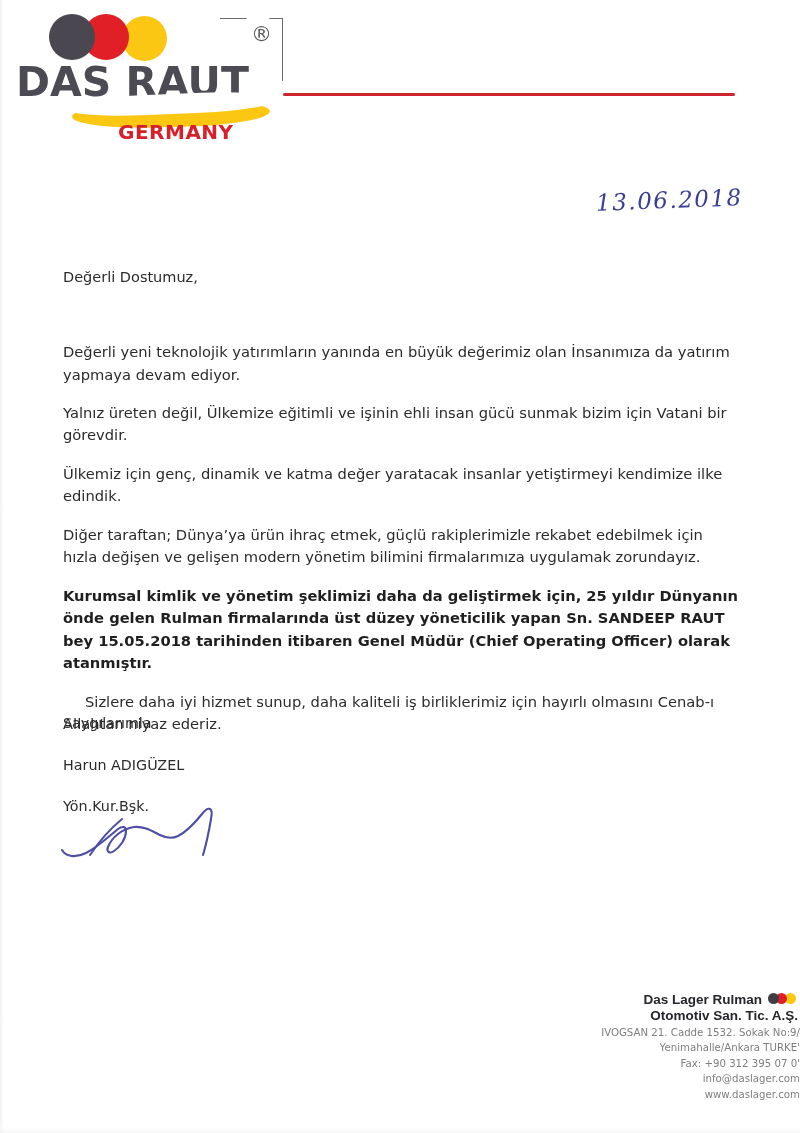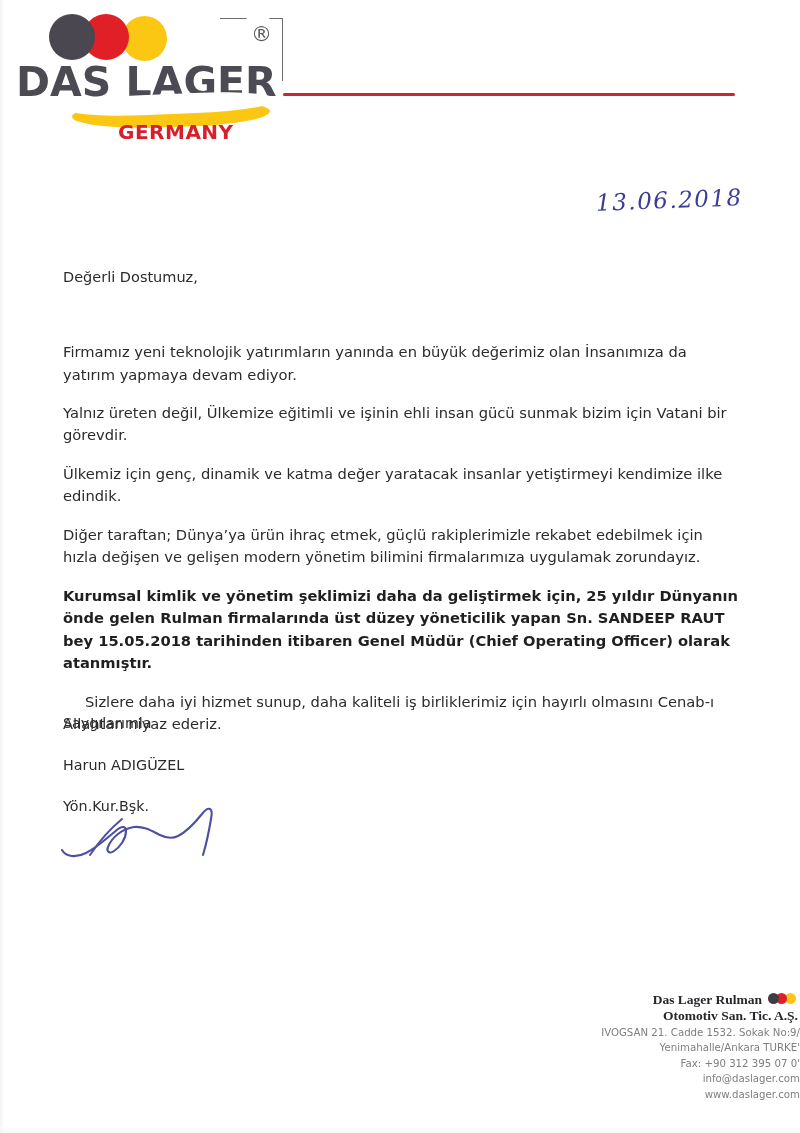--- a/index.html
+++ b/index.html
@@ -201,21 +201,21 @@
   }
 
   
   #footer-block {
     position: absolute;
     left: 500px; top: 992px;
     width: 300px;
     text-align: right;
   }
   #footer-company {
-    font-family: Liberation Serif, serif;
+    font-family: Liberation Sans, sans-serif;
     font-weight: bold;
     font-size: 13.5px;
     color: #26262b;
     line-height: 1.22;
     position: relative;
     padding-right: 2px;
   }
   #footer-company-line1 {
     display: block;
     white-space: nowrap;
@@ -262,41 +262,41 @@
   <div id="scan-edge-left"></div>
   <div id="scan-edge-bottom"></div>
 
   <div id="letterhead">
 
     <div id="logo-block">
       <span class="logo-dot" id="logo-dot-gray"></span>
       <span class="logo-dot" id="logo-dot-red"></span>
       <span class="logo-dot" id="logo-dot-yellow"></span>
 
-      <div id="logo-wordmark">DAS LAGER</div>
+      <div id="logo-wordmark">DAS RAUT</div>
 
       <div id="logo-swoosh"></div>
       <div id="logo-swoosh-cut"></div>
       <div id="logo-germany">GERMANY</div>
 
       <div id="rmark-box"></div>
       <div id="rmark-mask"></div>
       <div id="rmark-glyph">®</div>
     </div>
 
     <div id="header-rule"></div>
   </div>
 
   <div id="date-line">13.06.2018</div>
 
   <div id="letter-body">
 
     <p class="salutation">Değerli Dostumuz,</p>
 
-    <p class="para">Firmamız yeni teknolojik yatırımların yanında en büyük değerimiz olan İnsanımıza da yatırım yapmaya devam ediyor.</p>
+    <p class="para">Değerli yeni teknolojik yatırımların yanında en büyük değerimiz olan İnsanımıza da yatırım yapmaya devam ediyor.</p>
 
     <p class="para">Yalnız üreten değil, Ülkemize eğitimli ve işinin ehli insan gücü sunmak bizim için Vatani bir görevdir.</p>
 
     <p class="para">Ülkemiz için genç, dinamik ve katma değer yaratacak insanlar yetiştirmeyi kendimize ilke edindik.</p>
 
     <p class="para">Diğer taraftan; Dünya’ya ürün ihraç etmek, güçlü rakiplerimizle rekabet edebilmek için hızla değişen ve gelişen modern yönetim bilimini firmalarımıza uygulamak zorundayız.</p>
 
     <p class="para strong">Kurumsal kimlik ve yönetim şeklimizi daha da geliştirmek için, 25 yıldır Dünyanın önde gelen Rulman firmalarında üst düzey yöneticilik yapan Sn. SANDEEP RAUT bey 15.05.2018 tarihinden itibaren Genel Müdür (Chief Operating Officer) olarak atanmıştır.</p>
 
     <p class="para indent">Sizlere daha iyi hizmet sunup, daha kaliteli iş birliklerimiz için hayırlı olmasını Cenab-ı Allahtan niyaz ederiz.</p>

